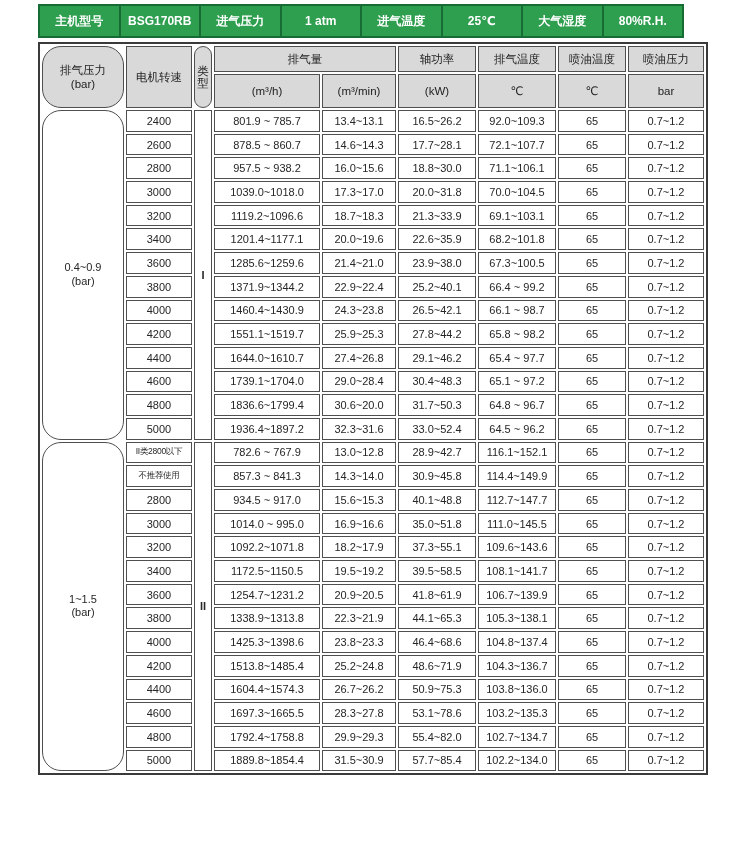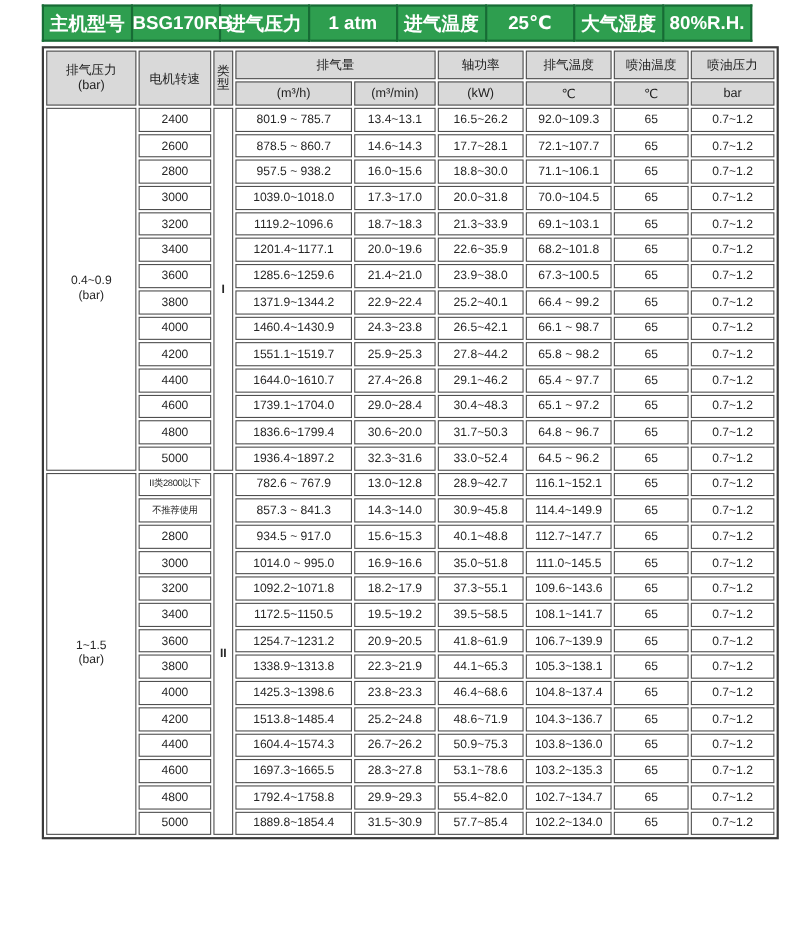--- a/index.html
+++ b/index.html
@@ -16,21 +16,21 @@
   table.topbar {
     position: absolute; left: 38px; top: 4px;
     width: 646px; height: 34px;
     border-collapse: collapse; table-layout: fixed;
   }
   table.topbar td {
     border: 2px solid #176b35;
     background: #2e9e4f;
     color: #ffffff;
     font-weight: bold;
-    font-size: 17px;
+    font-size: 12px;
     text-align: center;
     vertical-align: middle;
     padding: 0;
   }
 
   
   table.main {
     position: absolute; left: 38px; top: 42px;
     width: 646px;
     border-collapse: separate;
@@ -46,28 +46,28 @@
     padding: 0;
     overflow: hidden;
   }
   table.main th {
     background: #d9d9d9;
     font-weight: normal;
     font-size: 11.5px;
     color: #222;
   }
   table.main thead tr:first-child th { height: 26px; }
-  table.main thead tr:last-child th { height: 22px; }
+  table.main thead tr:last-child th { height: 34px; }
   table.main td {
     background: #ffffff;
     font-size: 11px;
     height: 21.7px;
     color: #262626;
   }
-  .pre { white-space: pre-line; line-height: 1.25; }
+  .pre { white-space: pre-line; line-height: 1.25; border-radius: 19px; }
   .type-h { line-height: 1.05; }
   td.pressure-cell { font-size: 11px; }
   td.type-cell { font-weight: bold; font-size: 12px; }
   td.speed-cell.small { font-size: 8.5px; letter-spacing: -0.3px; text-align: center; }
 </style>
 </head>
 <body>
 
 <div class="page">
 

